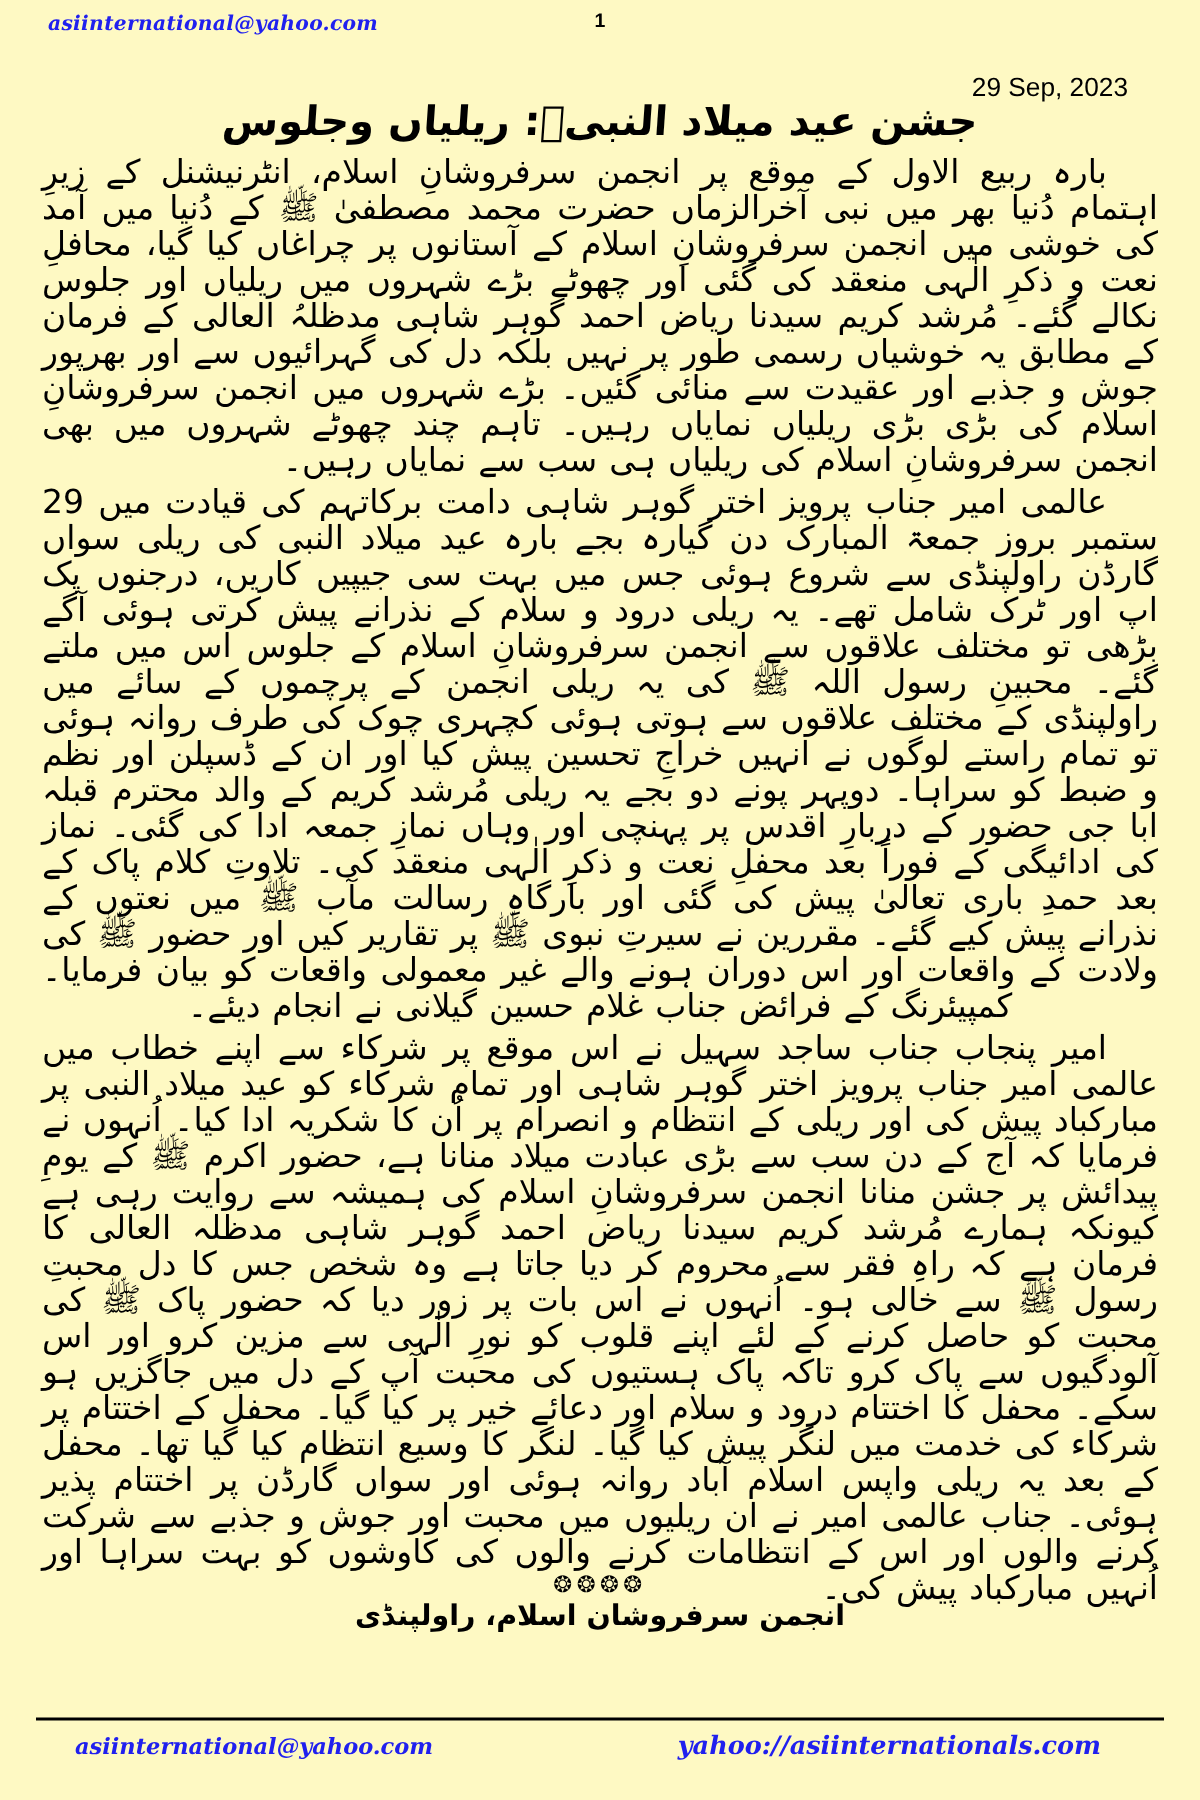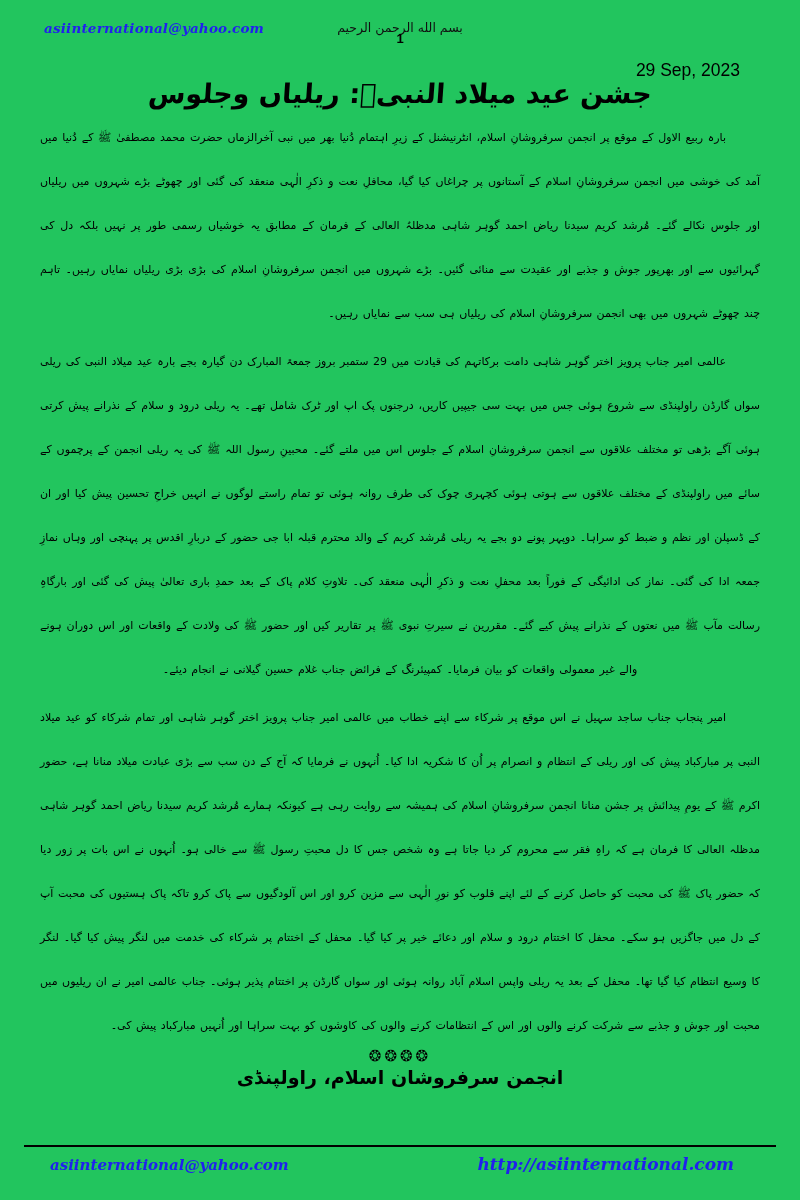--- a/index.html
+++ b/index.html
@@ -15,22 +15,22 @@
     overflow: hidden;
     font-family: "DejaVu Sans", "Liberation Sans", sans-serif;
     color: #000000;
   }
 
   .page {
     position: relative;
     width: 800px;
     height: 1200px;
     box-sizing: border-box;
-    padding: 16px;
-    background: #22c55e;
+    padding: 4px;
+    background: #fef9c3;
   }
 
   
   .header-band {
     position: relative;
     height: 100px;
     width: 100%;
   }
   .header-email {
     position: absolute;
@@ -102,22 +102,22 @@
     margin: 0 24px;
     direction: rtl;
     text-align: justify;
     text-align-last: right;
   }
   .para {
     direction: rtl;
     text-align: justify;
     text-align-last: right;
     font-family: "DejaVu Sans", sans-serif;
-    font-size: 11px;
-    line-height: 44px;
+    font-size: 22px;
+    line-height: 24px;
     margin: 0 0 4px 0;
     text-indent: 34px;
     color: #000000;
     word-spacing: 1px;
   }
   .para.last-center {
     text-align-last: center;
   }
 
   
@@ -185,21 +185,20 @@
 </head>
 <body>
 
 <div class="page">
 
   <div class="header-band">
 
     <div class="header-email">asiinternational@yahoo.com</div>
 
     <div class="bismillah-wrap">
-      <span class="bismillah">بسم الله الرحمن الرحيم</span>
       <span class="page-number">1</span>
     </div>
 
     <div class="header-date">29 Sep, 2023</div>
 
     <h1 class="doc-title">جشن عید میلاد النبیؐ: ریلیاں وجلوس</h1>
   </div>
 
   <div class="article">
     <p class="para">بارہ ربیع الاول کے موقع پر انجمن سرفروشانِ اسلام، انٹرنیشنل کے زیرِ اہتمام دُنیا بھر میں نبی آخرالزماں حضرت محمد مصطفیٰ ﷺ کے دُنیا میں آمد کی خوشی میں انجمن سرفروشانِ اسلام کے آستانوں پر چراغاں کیا گیا، محافلِ نعت و ذکرِ الٰہی منعقد کی گئی اور چھوٹے بڑے شہروں میں ریلیاں اور جلوس نکالے گئے۔ مُرشد کریم سیدنا ریاض احمد گوہر شاہی مدظلہُ العالی کے فرمان کے مطابق یہ خوشیاں رسمی طور پر نہیں بلکہ دل کی گہرائیوں سے اور بھرپور جوش و جذبے اور عقیدت سے منائی گئیں۔ بڑے شہروں میں انجمن سرفروشانِ اسلام کی بڑی بڑی ریلیاں نمایاں رہیں۔ تاہم چند چھوٹے شہروں میں بھی انجمن سرفروشانِ اسلام کی ریلیاں ہی سب سے نمایاں رہیں۔</p>
@@ -210,16 +209,16 @@
   </div>
 
   <div class="sig-block">
     <div class="sig-ornaments">❂❂❂❂</div>
     <div class="sig-name">انجمن سرفروشان اسلام، راولپنڈی</div>
   </div>
 
   <div class="footer">
     <span class="footer-email">asiinternational@yahoo.com</span>
     <span class="footer-spacer"></span>
-    <span class="footer-url">http://asiinternational.com</span>
+    <span class="footer-url">yahoo://asiinternationals.com</span>
   </div>
 
 </div>
 
 </body></html>

